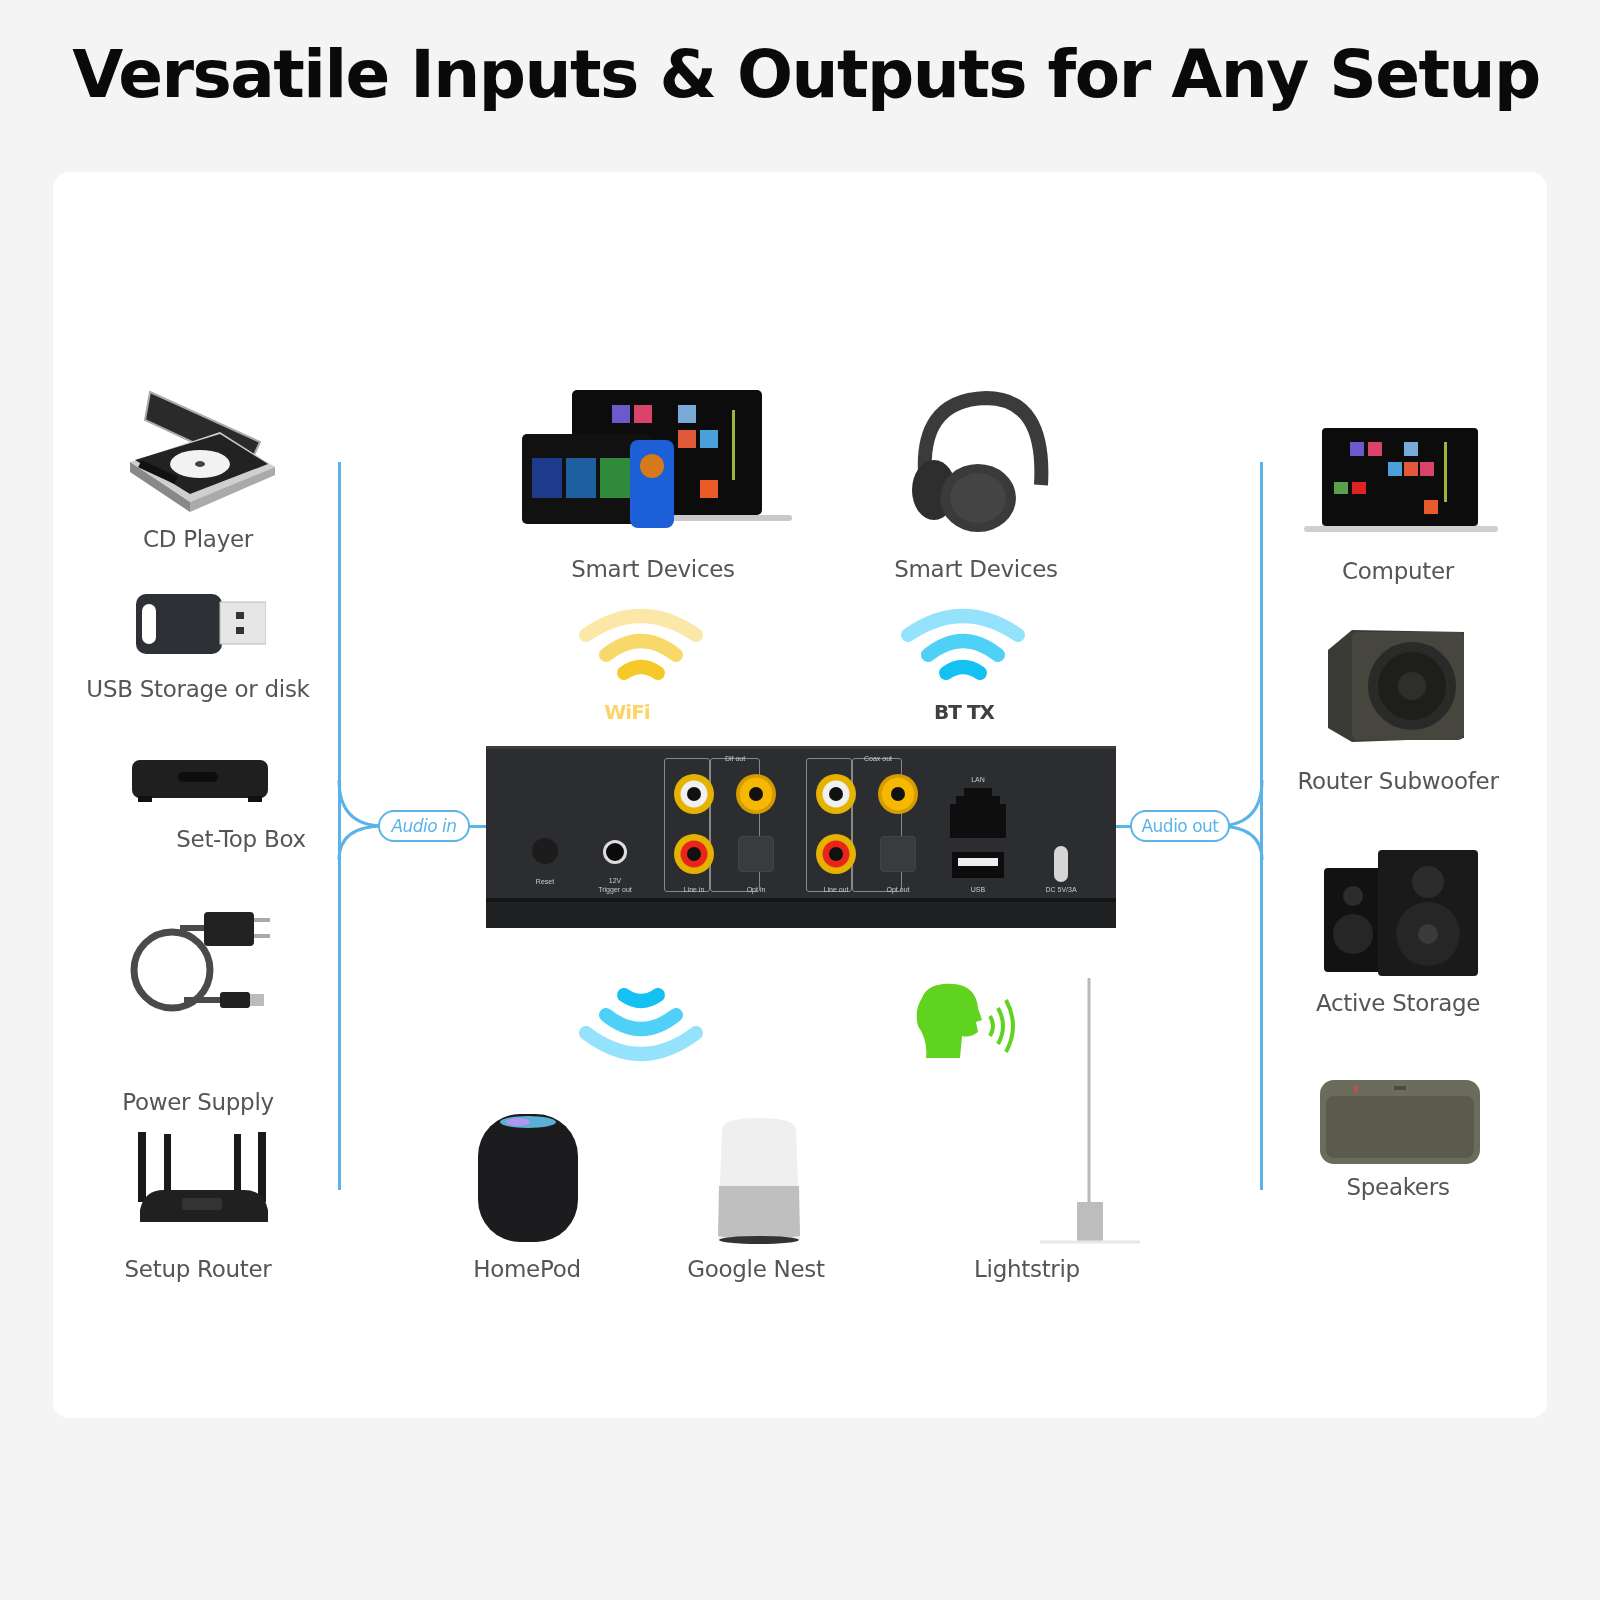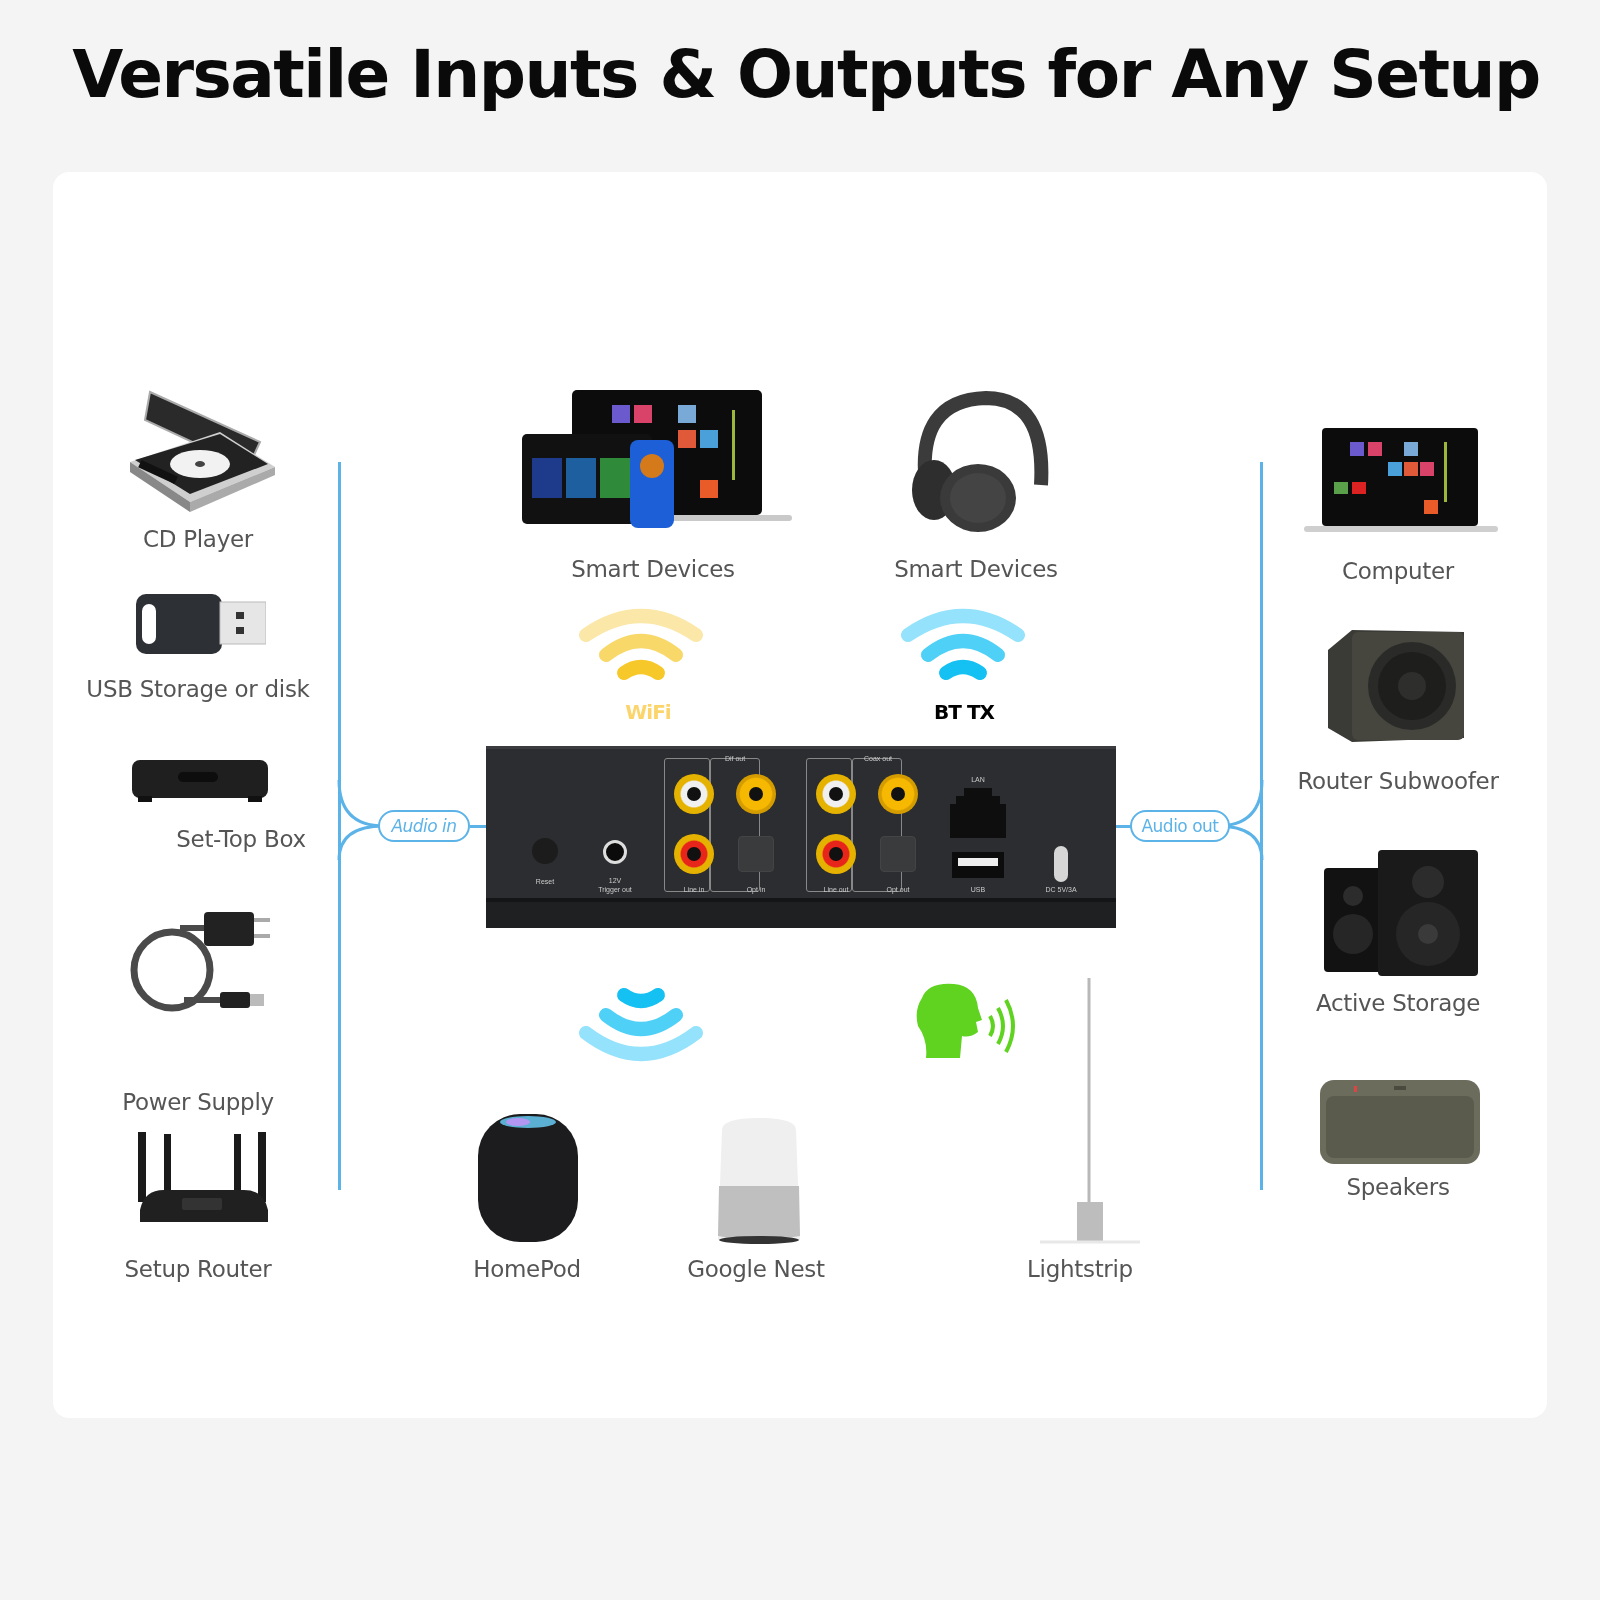--- a/index.html
+++ b/index.html
@@ -145,28 +145,28 @@
   <ellipse cx="72" cy="108" rx="38" ry="34" fill="#3a3a3a"></ellipse>
   <ellipse cx="72" cy="108" rx="28" ry="25" fill="#444"></ellipse>
 </svg>
 <div class="label" style="left:976px; top:556px;">Smart Devices</div>
 
 <svg class="abs" style="left:576px; top:605px;" width="130" height="80">
   <path d="M10 30 Q65 -8 120 30" stroke="#fbe7a8" stroke-width="14" stroke-linecap="round" fill="none"></path>
   <path d="M30 50 Q65 22 100 50" stroke="#f9d86a" stroke-width="14" stroke-linecap="round" fill="none"></path>
   <path d="M48 68 Q65 56 82 68" stroke="#f7c82a" stroke-width="14" stroke-linecap="round" fill="none"></path>
 </svg>
-<div class="label colored-label" style="left:648px; top:700px; color:#fbd56b;">WiFi</div>
+<div class="label colored-label" style="left:627px; top:700px; color:#fbd56b;">WiFi</div>
 
 <svg class="abs" style="left:898px; top:605px;" width="130" height="80">
   <path d="M10 30 Q65 -8 120 30" stroke="#94e2fb" stroke-width="14" stroke-linecap="round" fill="none"></path>
   <path d="M30 50 Q65 22 100 50" stroke="#4fd0f6" stroke-width="14" stroke-linecap="round" fill="none"></path>
   <path d="M48 68 Q65 56 82 68" stroke="#15c0f2" stroke-width="14" stroke-linecap="round" fill="none"></path>
 </svg>
-<div class="label colored-label" style="left:964px; top:700px; color:#000000;">BT TX</div>
+<div class="label colored-label" style="left:964px; top:700px; color:#404040;">BT TX</div>
 
 <div class="hub-body"></div>
 <div class="hub-base"></div>
 
 <div class="abs" style="left:532px; top:838px; width:26px; height:26px; border-radius:50%; background:#1c1c1c;"></div>
 <div class="port-label" style="left:545px; top:878px;">Reset</div>
 
 <div class="abs" style="left:603px; top:840px; width:24px; height:24px; border-radius:50%; background:#0b0b0b; border:3px solid #ddd;"></div>
 <div class="port-label" style="left:615px; top:876px; white-space:pre; line-height:9px;">12V
 Trigger out</div>
@@ -227,21 +227,21 @@
   <path d="M5 70 L85 70 L86 120 Q45 128 4 120 Z" fill="#bfbfbf"></path>
   <ellipse cx="45" cy="124" rx="40" ry="4" fill="#333"></ellipse>
 </svg>
 <div class="label" style="left:756px; top:1256px;">Google Nest</div>
 
 <svg class="abs" style="left:1030px; top:978px;" width="120" height="272">
   <line x1="59" y1="0" x2="59" y2="224" stroke="#b8b8b8" stroke-width="3"></line>
   <rect x="47" y="224" width="26" height="40" fill="#bdbdbd"></rect>
   <line x1="10" y1="264" x2="110" y2="264" stroke="#e8e8e8" stroke-width="3"></line>
 </svg>
-<div class="label" style="left:1080px; top:1256px;">Lightstrip</div>
+<div class="label" style="left:1027px; top:1256px;">Lightstrip</div>
 
 <svg class="abs" style="left:1304px; top:428px;" width="194" height="106">
   <rect x="18" y="0" width="156" height="98" rx="4" fill="#0c0c0c"></rect>
   <rect x="0" y="98" width="194" height="6" rx="3" fill="#cfcfcf"></rect>
   <rect x="46" y="14" width="14" height="14" fill="#6a5acd"></rect>
   <rect x="64" y="14" width="14" height="14" fill="#d9436a"></rect>
   <rect x="100" y="14" width="14" height="14" fill="#79a9d6"></rect>
   <rect x="84" y="34" width="14" height="14" fill="#4aa0d8"></rect>
   <rect x="100" y="34" width="14" height="14" fill="#e05a3a"></rect>
   <rect x="116" y="34" width="14" height="14" fill="#d9436a"></rect>

